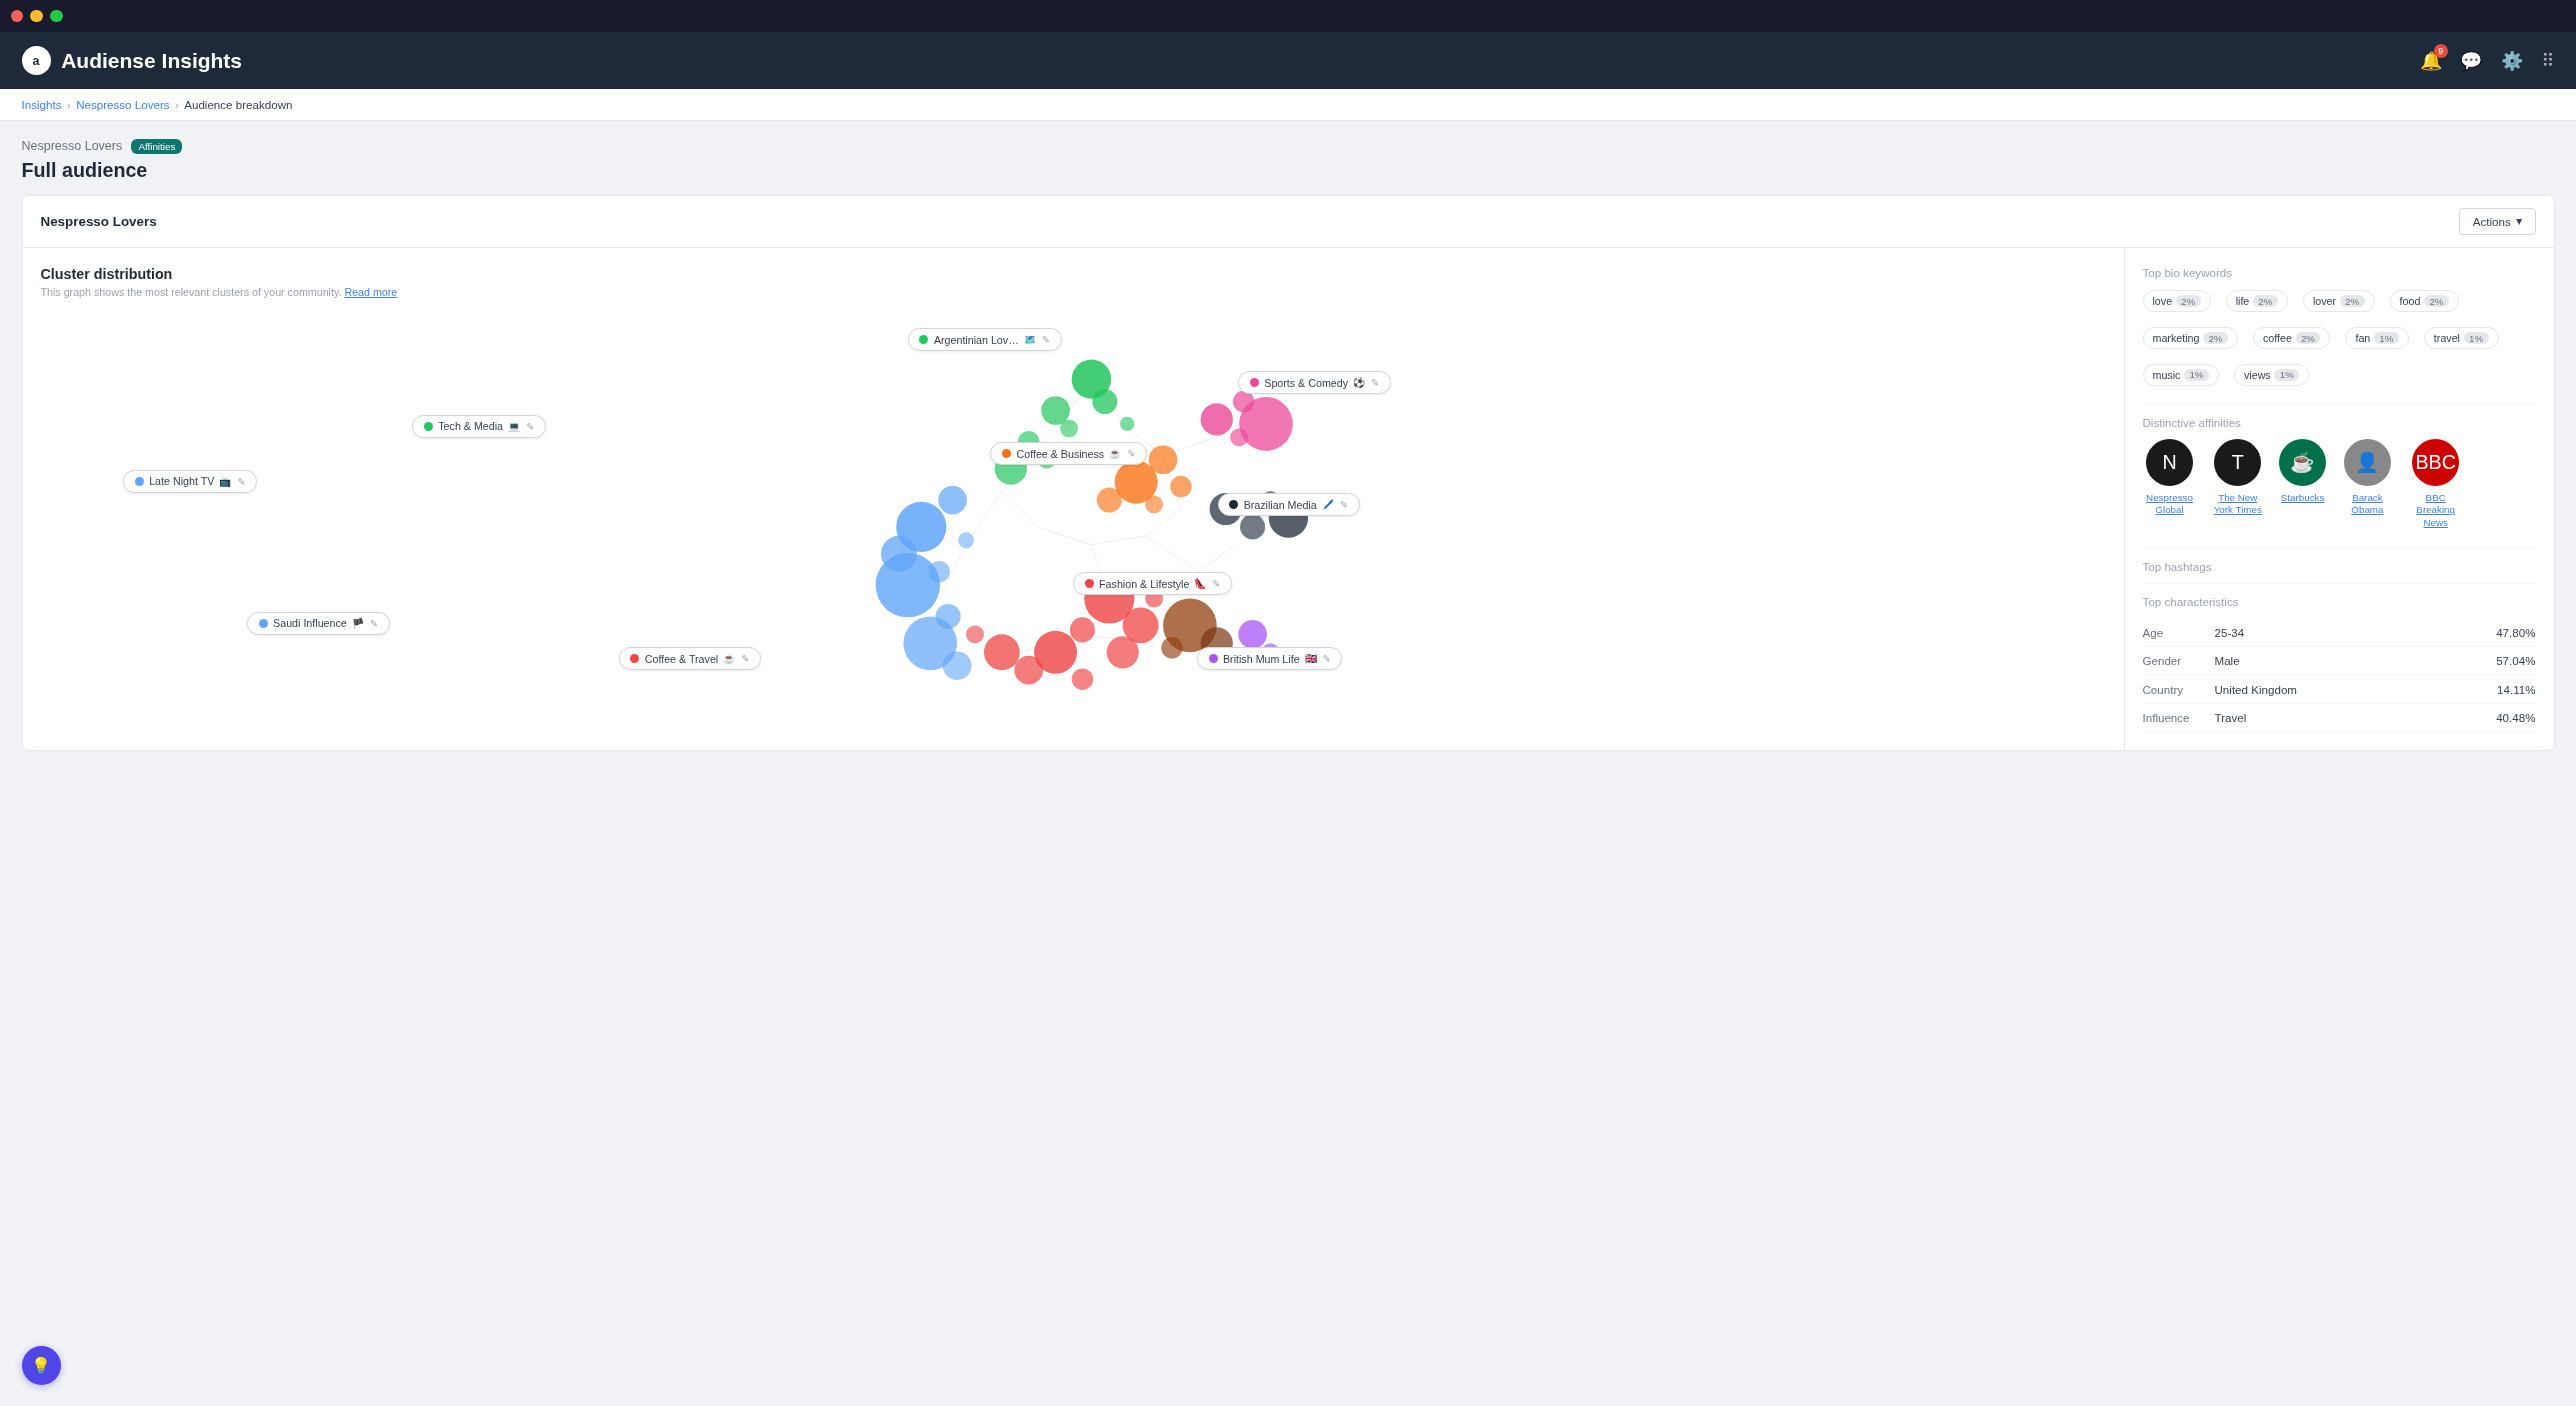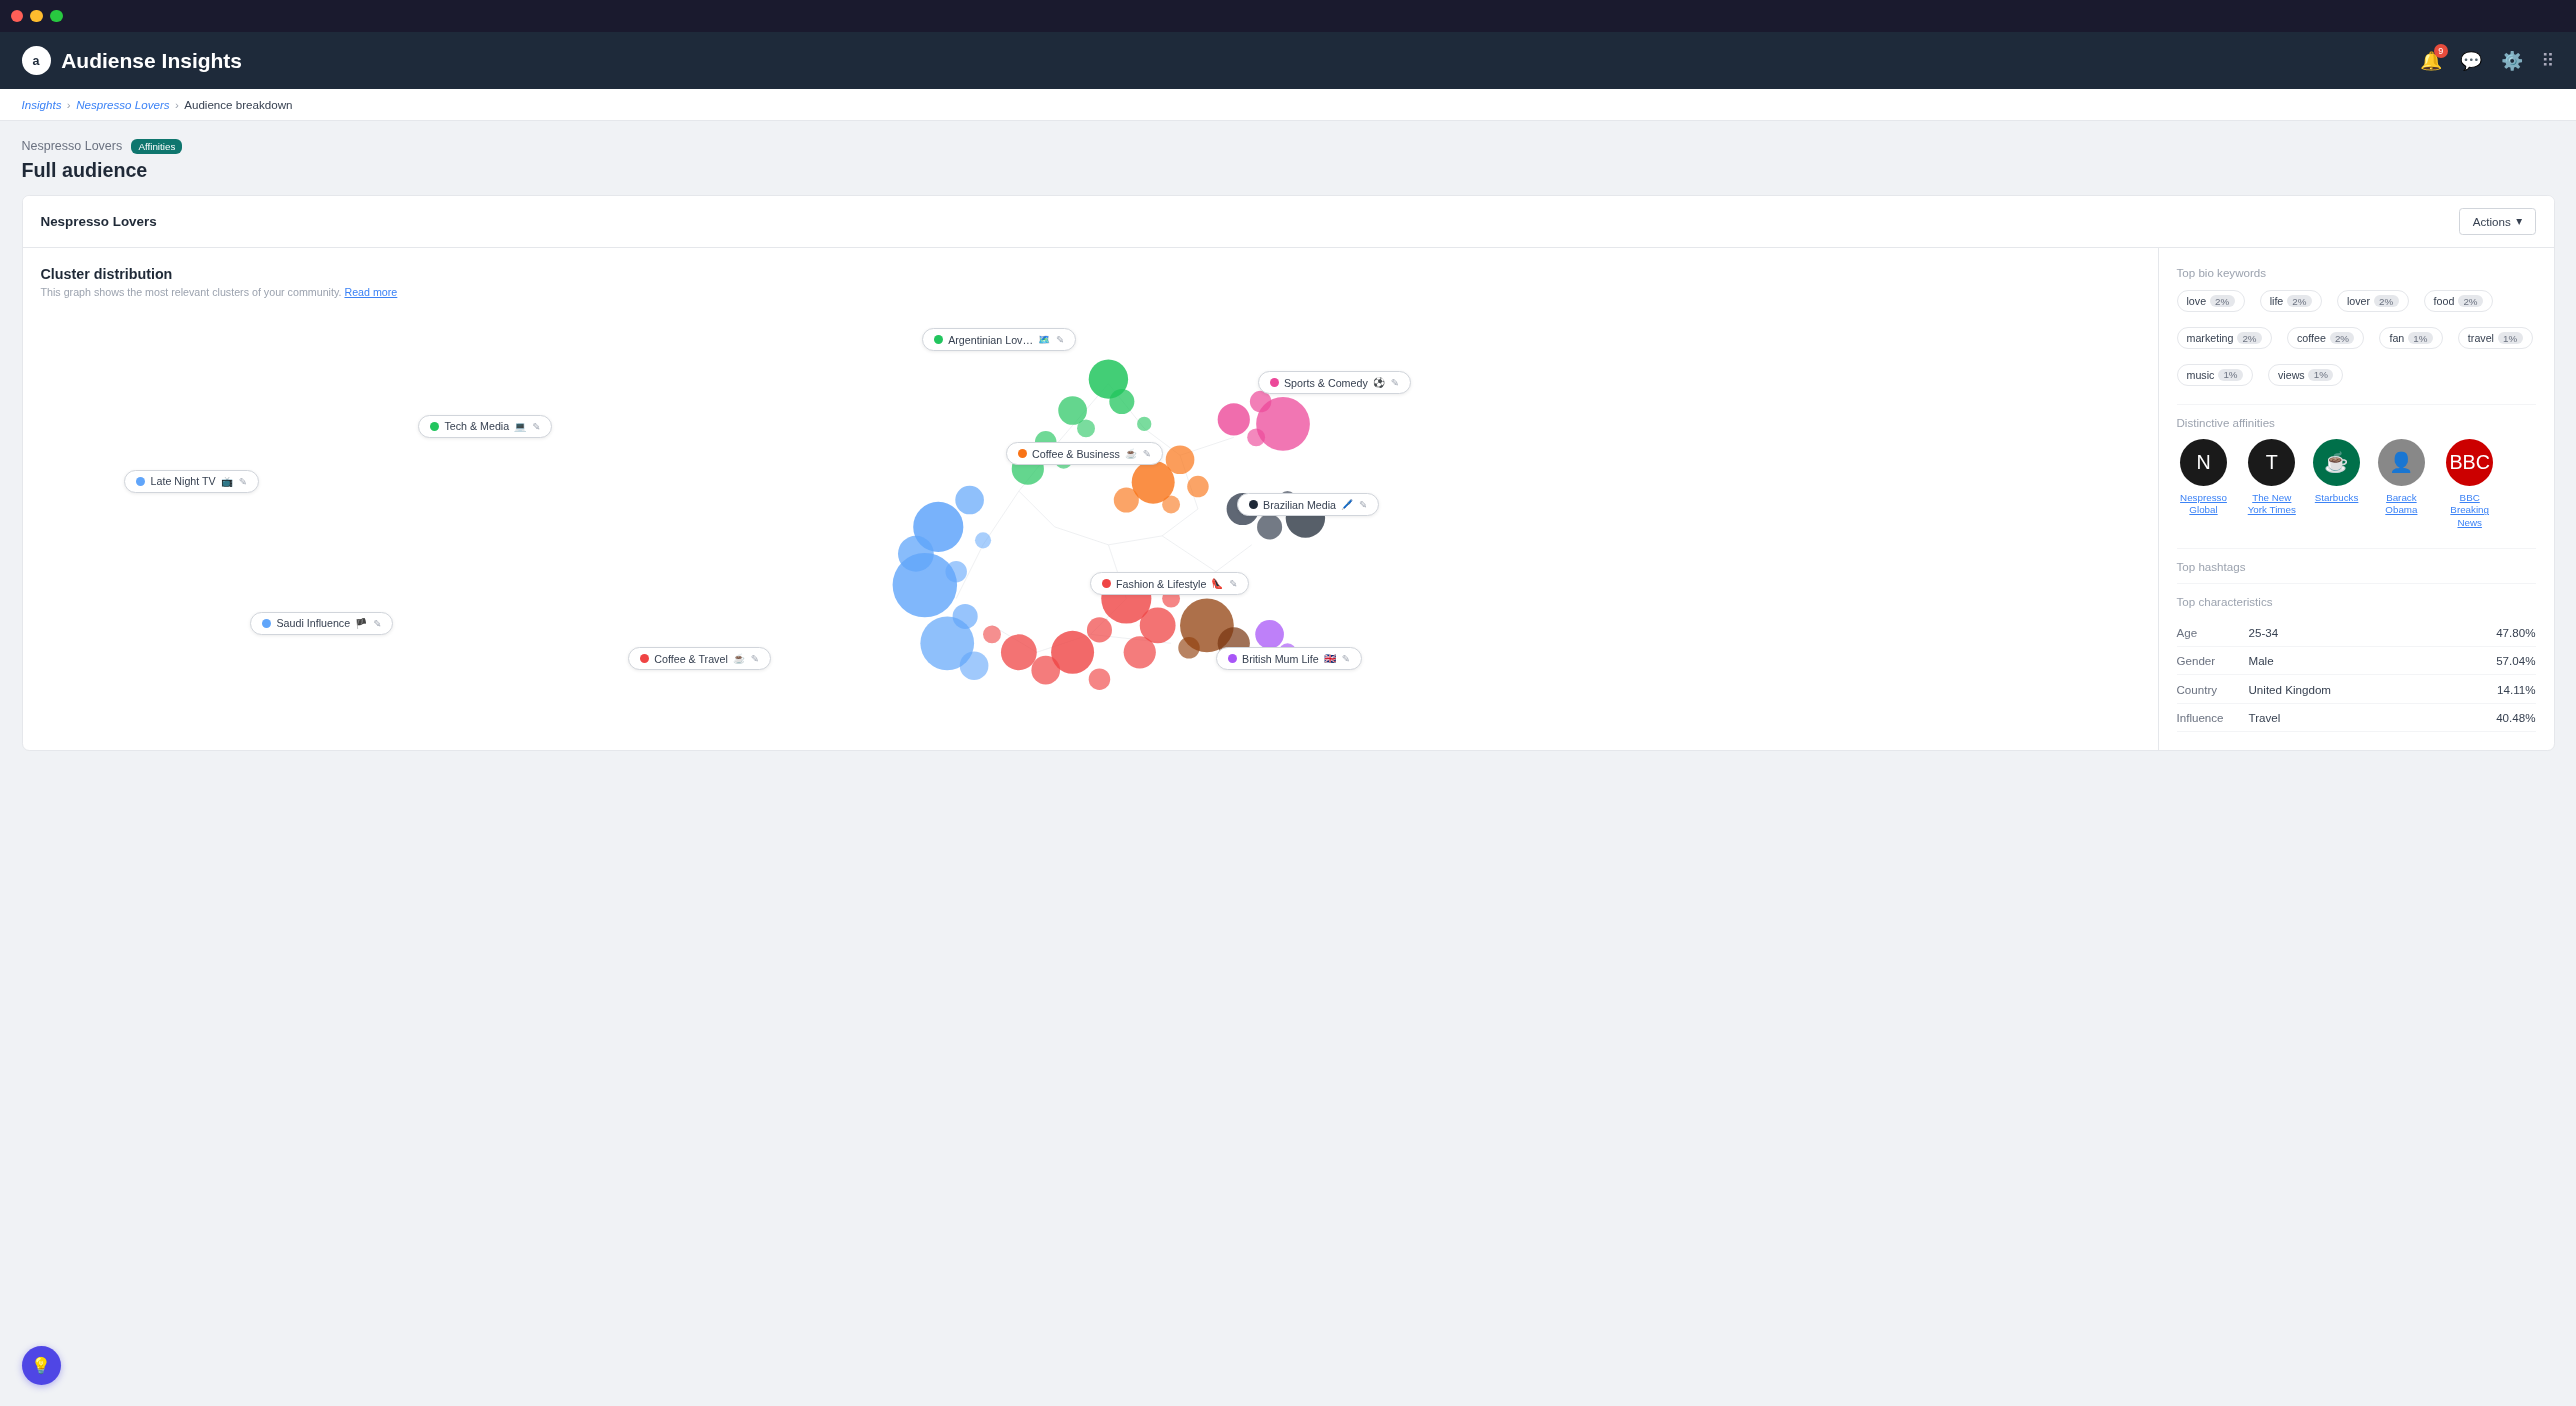--- a/index.html
+++ b/index.html
@@ -49,21 +49,21 @@
 
     
     .breadcrumb {
       background: #fff;
       padding: 9px 21.5px;
       font-size: 11.6px;
       color: #6b7280;
       border-bottom: 0.9px solid #e5e7eb;
       display: flex; align-items: center; gap: 5.4px;
     }
-    .breadcrumb a { color: #3b82f6; text-decoration: none; font-style: italic; }
+    .breadcrumb a { color: #3b82f6; text-decoration: none; }
     .breadcrumb-sep { color: #9ca3af; }
     .breadcrumb-current { color: #374151; font-weight: 500; }
 
     
     .page-header { padding: 18px 21.5px 9px; }
     .audience-label { font-size: 12.5px; color: #6b7280; display: flex; align-items: center; gap: 9px; margin-bottom: 5.4px; }
     .affinities-badge {
       background: #0f766e; color: #fff;
       font-size: 9.8px; padding: 1.8px 7.2px; border-radius: 6px;
     }
@@ -95,21 +95,21 @@
       padding: 5.4px 12.5px;
       font-size: 11.6px;
       color: #374151;
       cursor: pointer;
       display: flex; align-items: center; gap: 5.4px;
     }
 
     
     .card-body { display: flex; }
     .cluster-section { flex: 1; padding: 18px; border-right: 0.9px solid #e5e7eb; min-height: 465px; position: relative; }
-    .sidebar-section { width: 395px; padding: 18px; }
+    .sidebar-section { width: 429px; padding: 18px; }
 
     .cluster-title { font-size: 14.3px; font-weight: 600; color: #1f2937; margin-bottom: 3.6px; }
     .cluster-desc { font-size: 10.7px; color: #9ca3af; margin-bottom: 14.3px; }
     .cluster-desc a { color: #3b82f6; text-decoration: underline; }
 
     
     .cluster-viz { position: relative; width: 100%; height: 394px; }
 
     
     .cluster-svg { width: 100%; height: 100%; }

